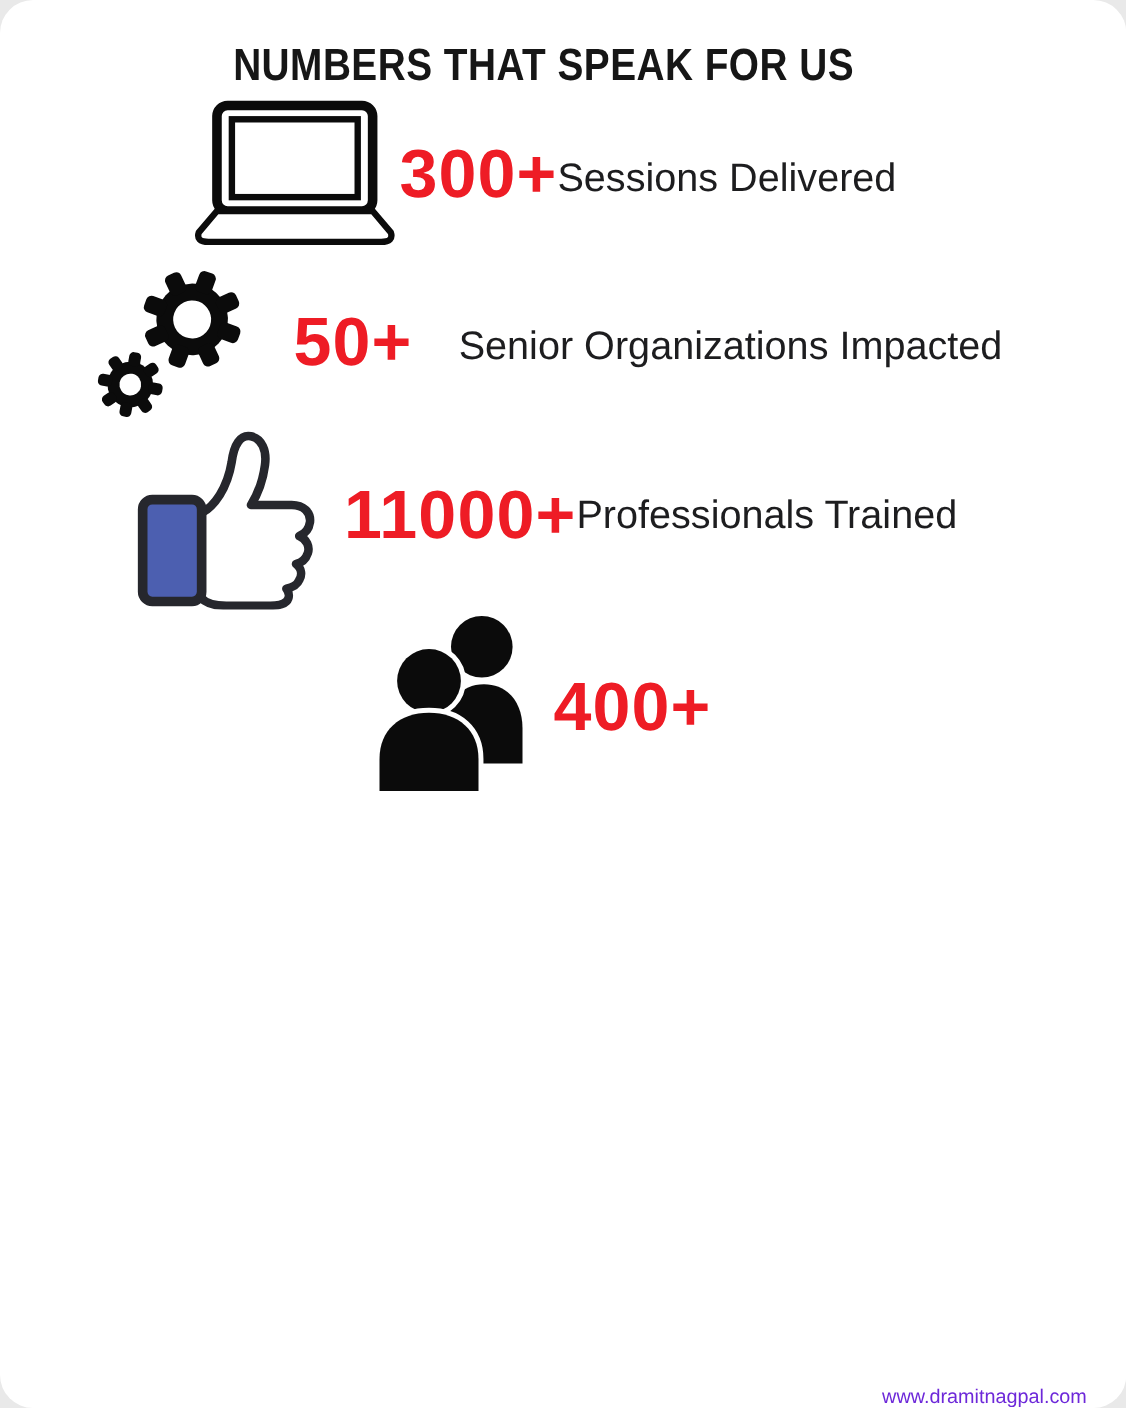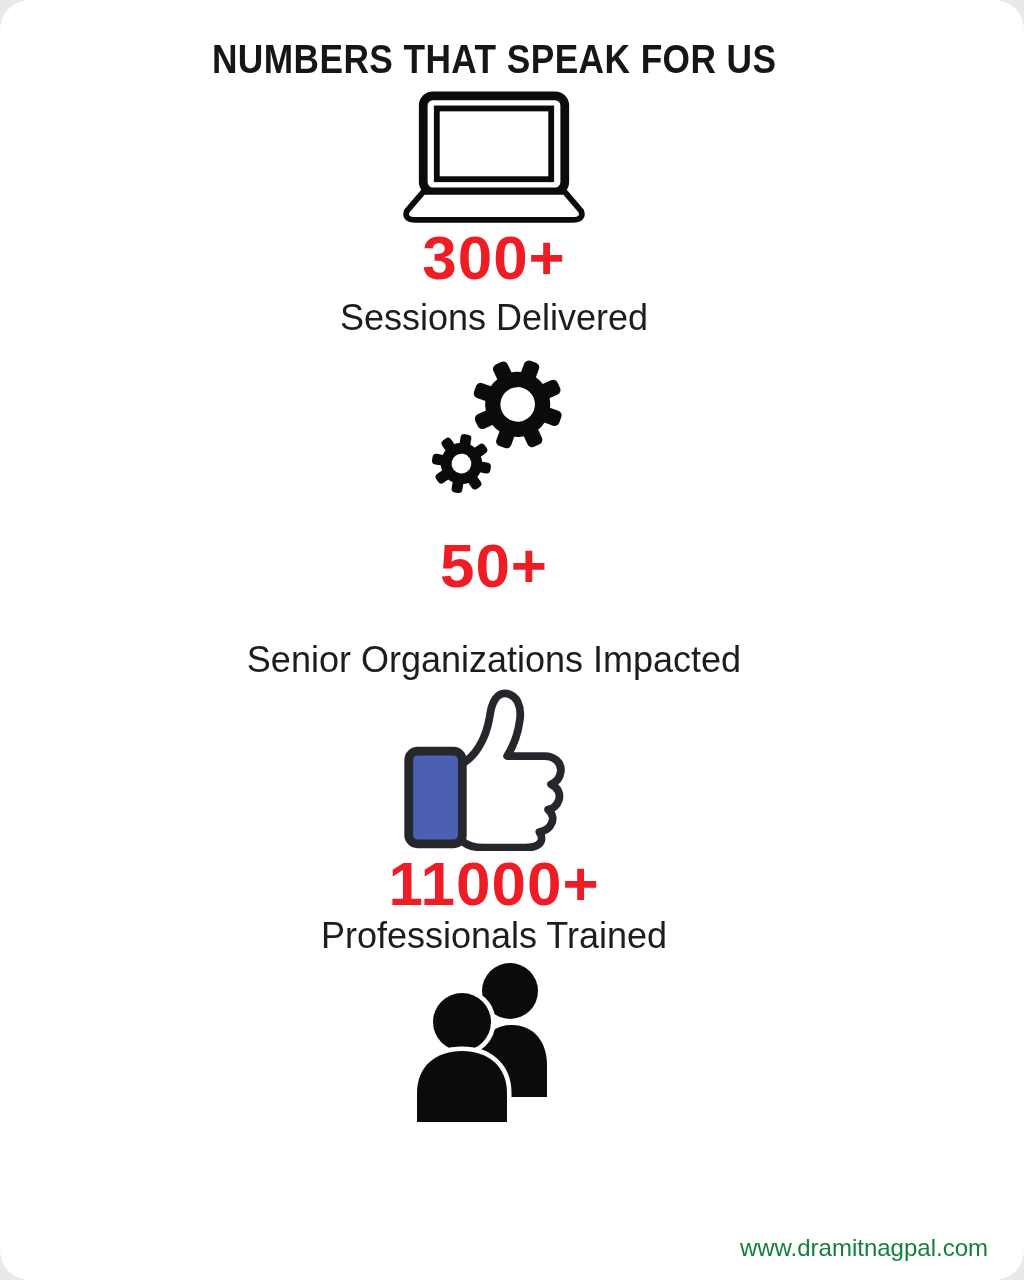--- a/index.html
+++ b/index.html
@@ -10,21 +10,21 @@
     border-radius:30px;
   }
   .stack{
     position:absolute;left:0;top:0;width:988px;
     display:flex;flex-direction:column;align-items:center;
   }
   .title{
     margin-top:36px;font-size:41px;font-weight:800;color:#161616;
     letter-spacing:0.5px;white-space:nowrap;transform:scaleX(0.86);
   }
-  .stat{display:flex;flex-direction:column;align-items:center;}
+  .stat{display:flex;flex-direction:row;align-items:center;}
   .value{
     font-size:62px;font-weight:800;line-height:1;
     color:var(--accent-red,#EE1C25);letter-spacing:1px;
   }
   .label{
     font-size:36px;line-height:1.16;color:var(--text-dark,#1D1D1F);
     text-align:right;
   }
   .label-line2{margin-top:14px;}
   .icon{display:block;}
@@ -33,22 +33,22 @@
   .stroke-ink{fill:#ffffff;stroke:var(--icon-black,#0B0B0B);}
   .thumb-hand{fill:#ffffff;stroke:#26272D;stroke-width:8;stroke-linejoin:round;}
   .thumb-sleeve{fill:var(--thumb-blue,#4C5FB0);stroke:#26272D;stroke-width:9;}
   .halo{fill:var(--icon-black,#0B0B0B);stroke:#ffffff;stroke-width:9;paint-order:stroke;}
   
   .stat-1{margin-top:8px;}  .stat-1 .value{margin-top:2px;} .stat-1 .label{margin-top:8px;}
   .stat-2{margin-top:20px;gap:42px;} .stat-2 .value{margin-top:-4px;}
   .stat-3{margin-top:0;}    .stat-3 .value{margin-top:2px;text-align:center;} .stat-3 .label{margin-top:0;}
   .stat-4{margin-top:4px;}  .stat-4 .value{margin-top:8px;} .stat-4 .label{margin-top:-4px;line-height:50px;}
   .footer-url{
-    position:absolute;right:36px;bottom:18px;
-    font-size:24px;color:#15803d;
+    position:absolute;right:36px;bottom:0;
+    font-size:18px;color:#6d28d9;
   }
 </style>
 </head>
 <body>
 
 <div class="canvas">
   <div class="stack">
 
     <div class="title">NUMBERS THAT SPEAK FOR US</div>
 
@@ -121,18 +121,19 @@
       <div class="label">Professionals Trained</div>
     </div>
 
     <div class="stat stat-4">
       <svg class="icon" width="162" viewBox="0 0 162 165">
         <circle class="ink" cx="97" cy="30" r="28"></circle>
         <path class="ink" d="M64,136 L64,104 C64,80 78,64 99,64 C120,64 134,80 134,104 L134,136 Z"></path>
         <circle class="halo" cx="49" cy="61" r="29"></circle>
         <path class="halo" d="M4,161 L4,132 C4,106 22,90 49,90 C76,90 94,106 94,132 L94,161 Z"></path>
       </svg>
+      <div class="value">400+</div>
     </div>
 
   </div>
 
   <div class="footer-url">www.dramitnagpal.com</div>
 </div>
 
 </body></html>

